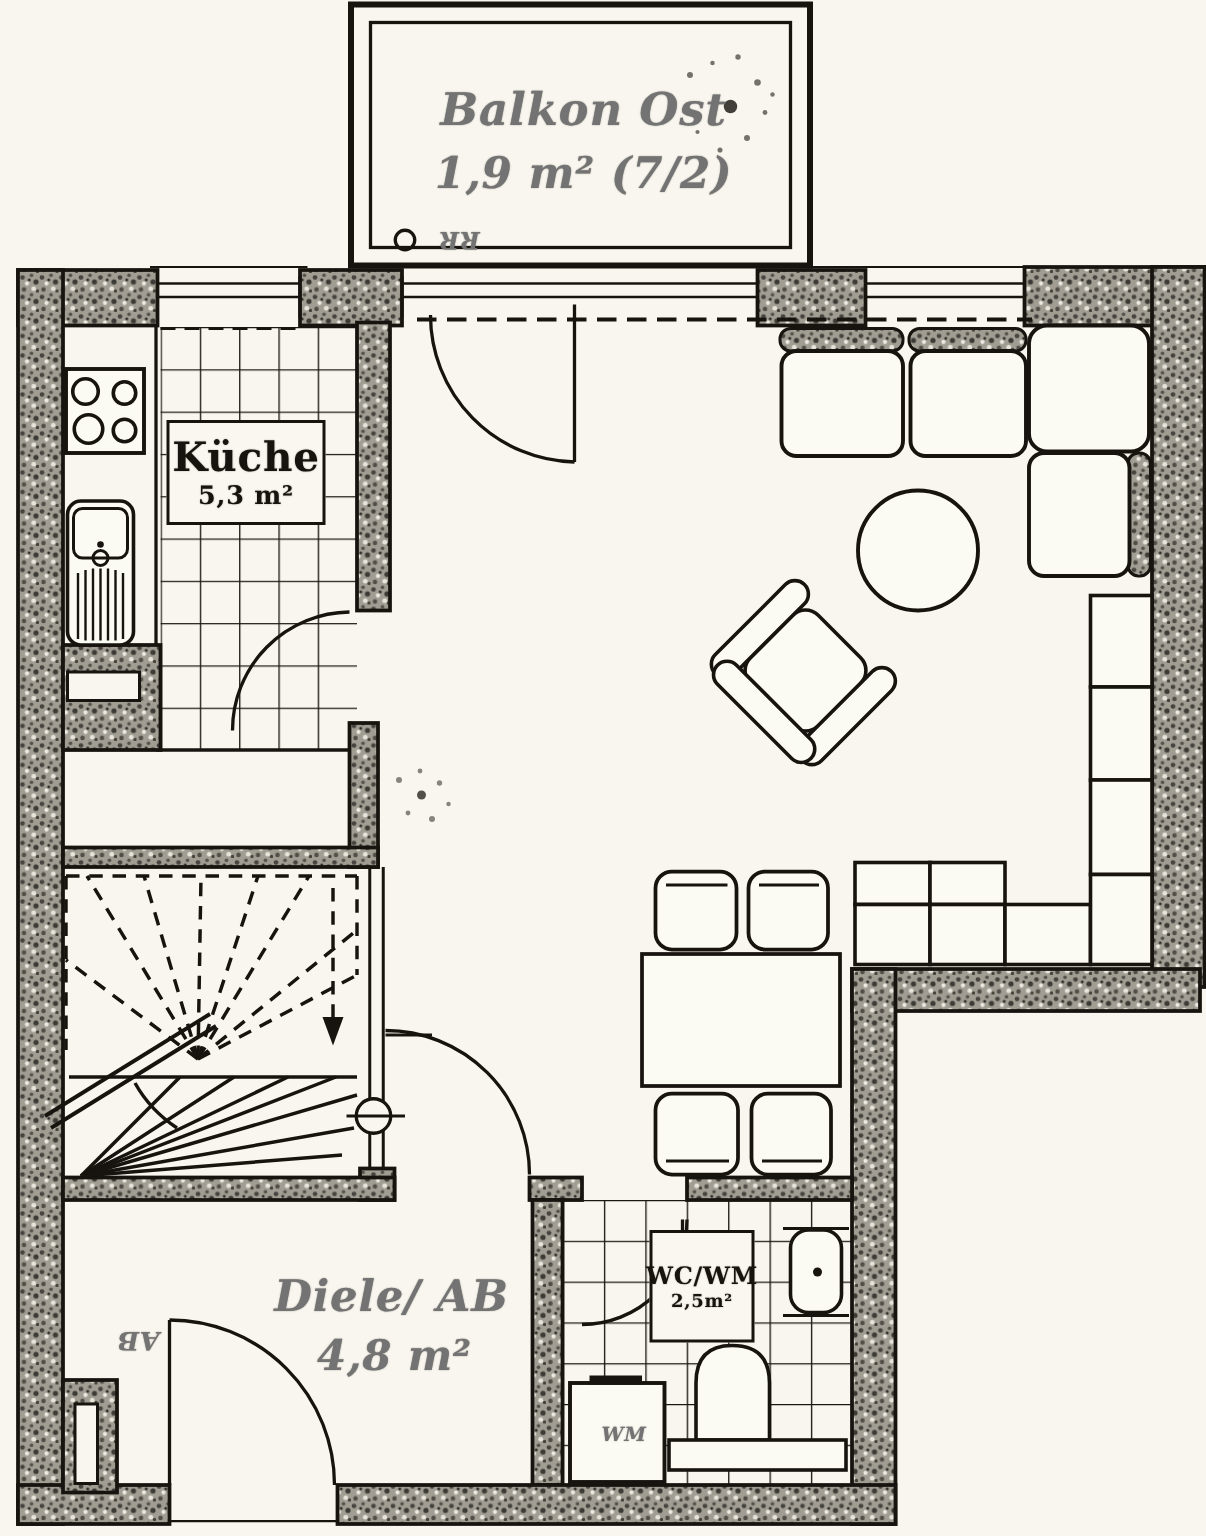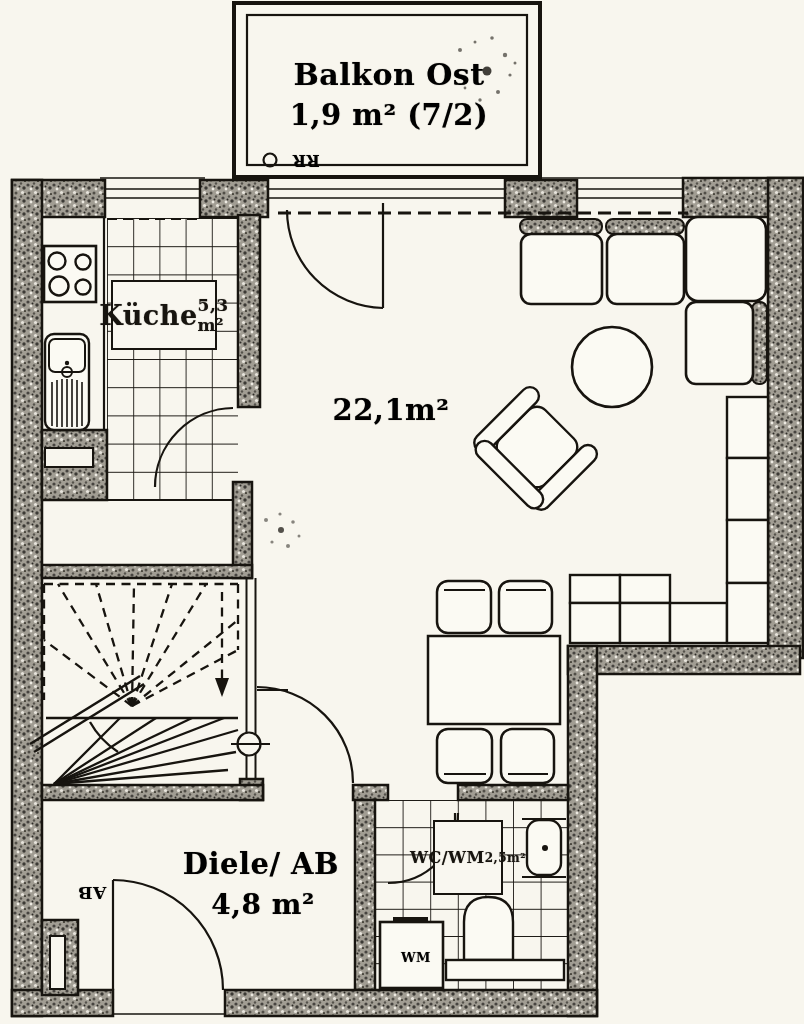--- a/index.html
+++ b/index.html
@@ -3,27 +3,28 @@
 <meta charset="utf-8">
 <style>
   html,body{margin:0;padding:0;background:#ffffff;}
   #plan{
     position:relative;width:804px;height:1024px;overflow:hidden;
     background:#f8f6ee;
     font-family:"DejaVu Serif", serif;
   }
   #plan svg{position:absolute;left:0;top:0;}
   .lbl{
-    position:absolute;white-space:nowrap;font-weight:700;color:#000000;
+    position:absolute;white-space:nowrap;font-weight:700;color:#737373;
     transform:translate(-50%,-50%);letter-spacing:.5px;
     text-shadow:0 0 1px rgba(25,20,12,.45);
+    font-style:italic;
   }
   .rot180{transform:translate(-50%,-50%) rotate(180deg);}
   .labelbox{
-    position:absolute;display:flex;align-items:center;
+    position:absolute;display:flex;flex-direction:column;align-items:center;
     justify-content:center;background:#f9f7f0;border:2.5px solid #17140f;
     color:#17140f;font-weight:700;text-shadow:0 0 1px rgba(25,20,12,.45);
     letter-spacing:.5px;
   }
 </style>
 </head>
 <body>
 
 <div id="plan">
 <svg width="804" height="1024" viewBox="0 0 804 1024">
@@ -286,21 +287,20 @@
 
 <div class="lbl" style="left:389px;top:74px;font-size:30px">Balkon Ost</div>
 <div class="lbl" style="left:389px;top:115px;font-size:29px">1,9 m² (7/2)</div>
 <div class="lbl rot180" style="left:306px;top:160px;font-size:16px">RR</div>
 
 <div class="labelbox" style="left:111px;top:280px;width:102px;height:66px">
   <span style="font-size:27px">Küche</span>
   <span style="font-size:17px">5,3 m²</span>
 </div>
 
-<div class="lbl" style="left:391px;top:410px;font-size:29px">22,1m²</div>
 
 <div class="lbl" style="left:261px;top:864px;font-size:29px">Diele/ AB</div>
 <div class="lbl" style="left:263px;top:904px;font-size:28px">4,8 m²</div>
 <div class="lbl rot180" style="left:92px;top:893px;font-size:17px">AB</div>
 
 <div class="labelbox" style="left:433px;top:820px;width:66px;height:71px;border-width:2px">
   <span style="font-size:16px">WC/WM</span>
   <span style="font-size:12px">2,5m²</span>
 </div>
 <div class="lbl" style="left:416px;top:957px;font-size:13px">WM</div>

